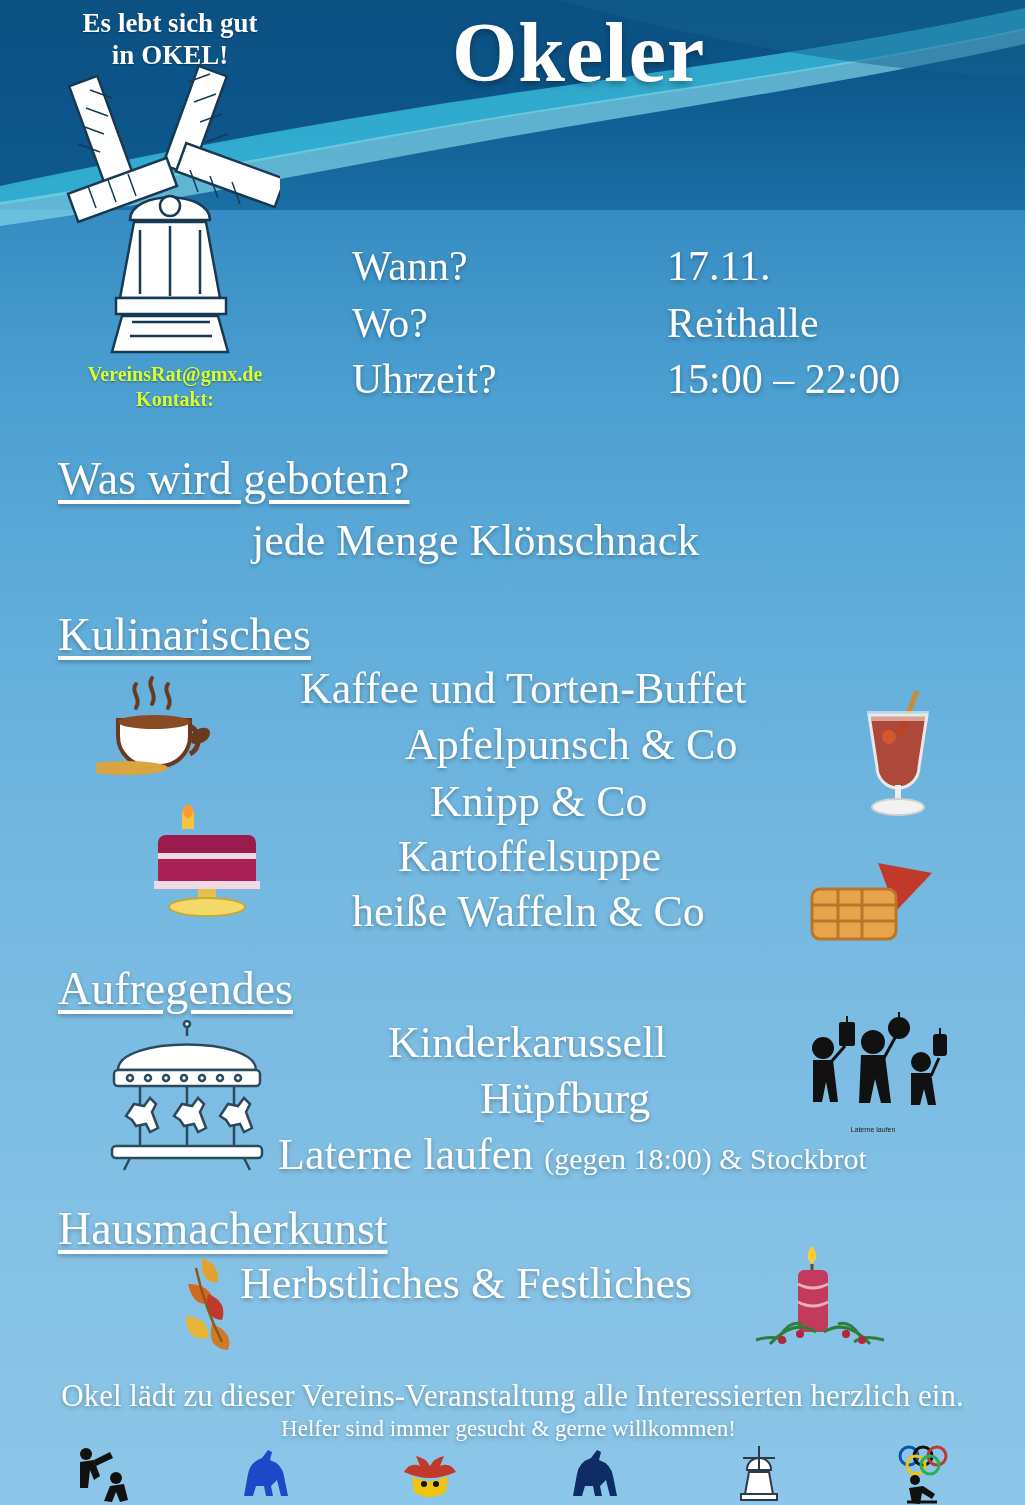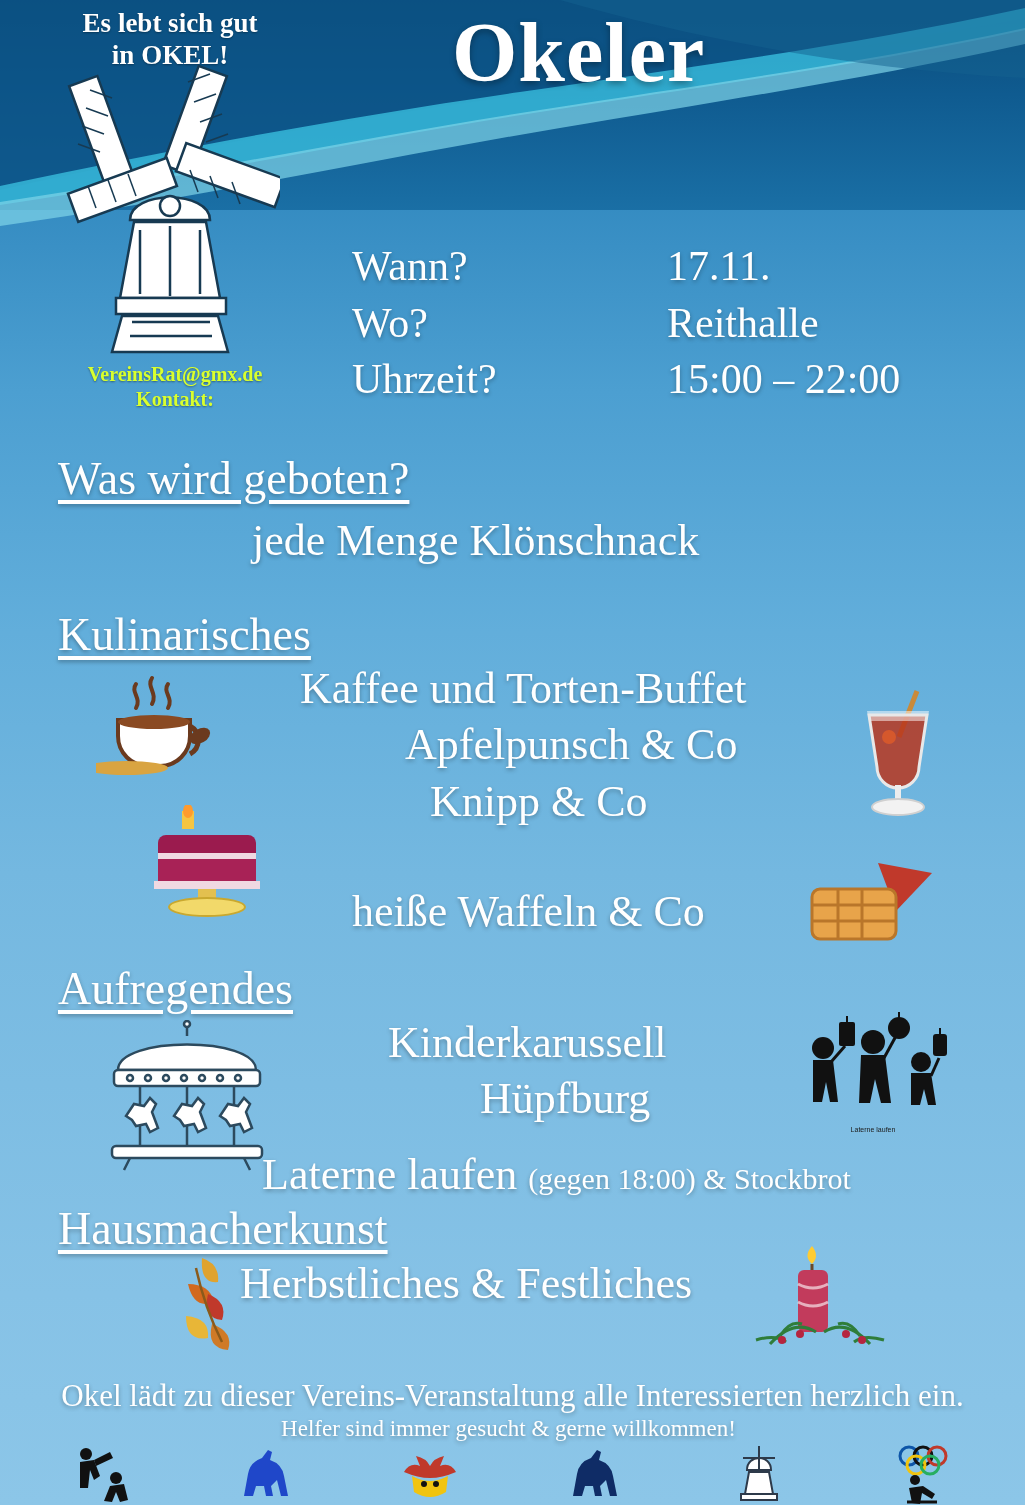--- a/index.html
+++ b/index.html
@@ -112,21 +112,21 @@
   .h-kulin   { left: 58px; top: 608px; }
   .l-k1 { left: 300px; top: 663px; }
   .l-k2 { left: 365px; top: 719px; margin-left: 40px; }
   .l-k3 { left: 430px; top: 776px; }
   .l-k4 { left: 398px; top: 831px; }
   .l-k5 { left: 352px; top: 886px; }
 
   .h-aufreg  { left: 58px; top: 962px; }
   .l-a1 { left: 388px; top: 1017px; }
   .l-a2 { left: 480px; top: 1073px; }
-  .l-a3 { left: 262px; top: 1129px; margin-top: 20px; }
+  .l-a3 { left: 278px; top: 1129px; }
 
   .h-hausm   { left: 58px; top: 1202px; }
   .l-h1 { left: 240px; top: 1258px; }
 
   .footer1 {
     position: absolute;
     left: 0; top: 1378px;
     width: 1025px;
     text-align: center;
     font-size: 31px;
@@ -246,20 +246,21 @@
     </div>
   </div>
 
   <div class="section-head h-geboten">Was wird geboten?</div>
   <div class="line l-kloen">jede Menge Klönschnack</div>
 
   <div class="section-head h-kulin">Kulinarisches</div>
   <div class="line l-k1">Kaffee und Torten-Buffet</div>
   <div class="line l-k2">Apfelpunsch &amp; Co</div>
   <div class="line l-k3">Knipp &amp; Co</div>
+  <div class="line l-k4">Kartoffelsuppe</div>
   <div class="line l-k5">heiße Waffeln &amp; Co</div>
 
   <div class="section-head h-aufreg">Aufregendes</div>
   <div class="line l-a1">Kinderkarussell</div>
   <div class="line l-a2">Hüpfburg</div>
   <div class="line l-a3">
     <span>Laterne laufen</span>
     <span class="small-inline">(gegen 18:00) &amp; Stockbrot</span>
   </div>
 

